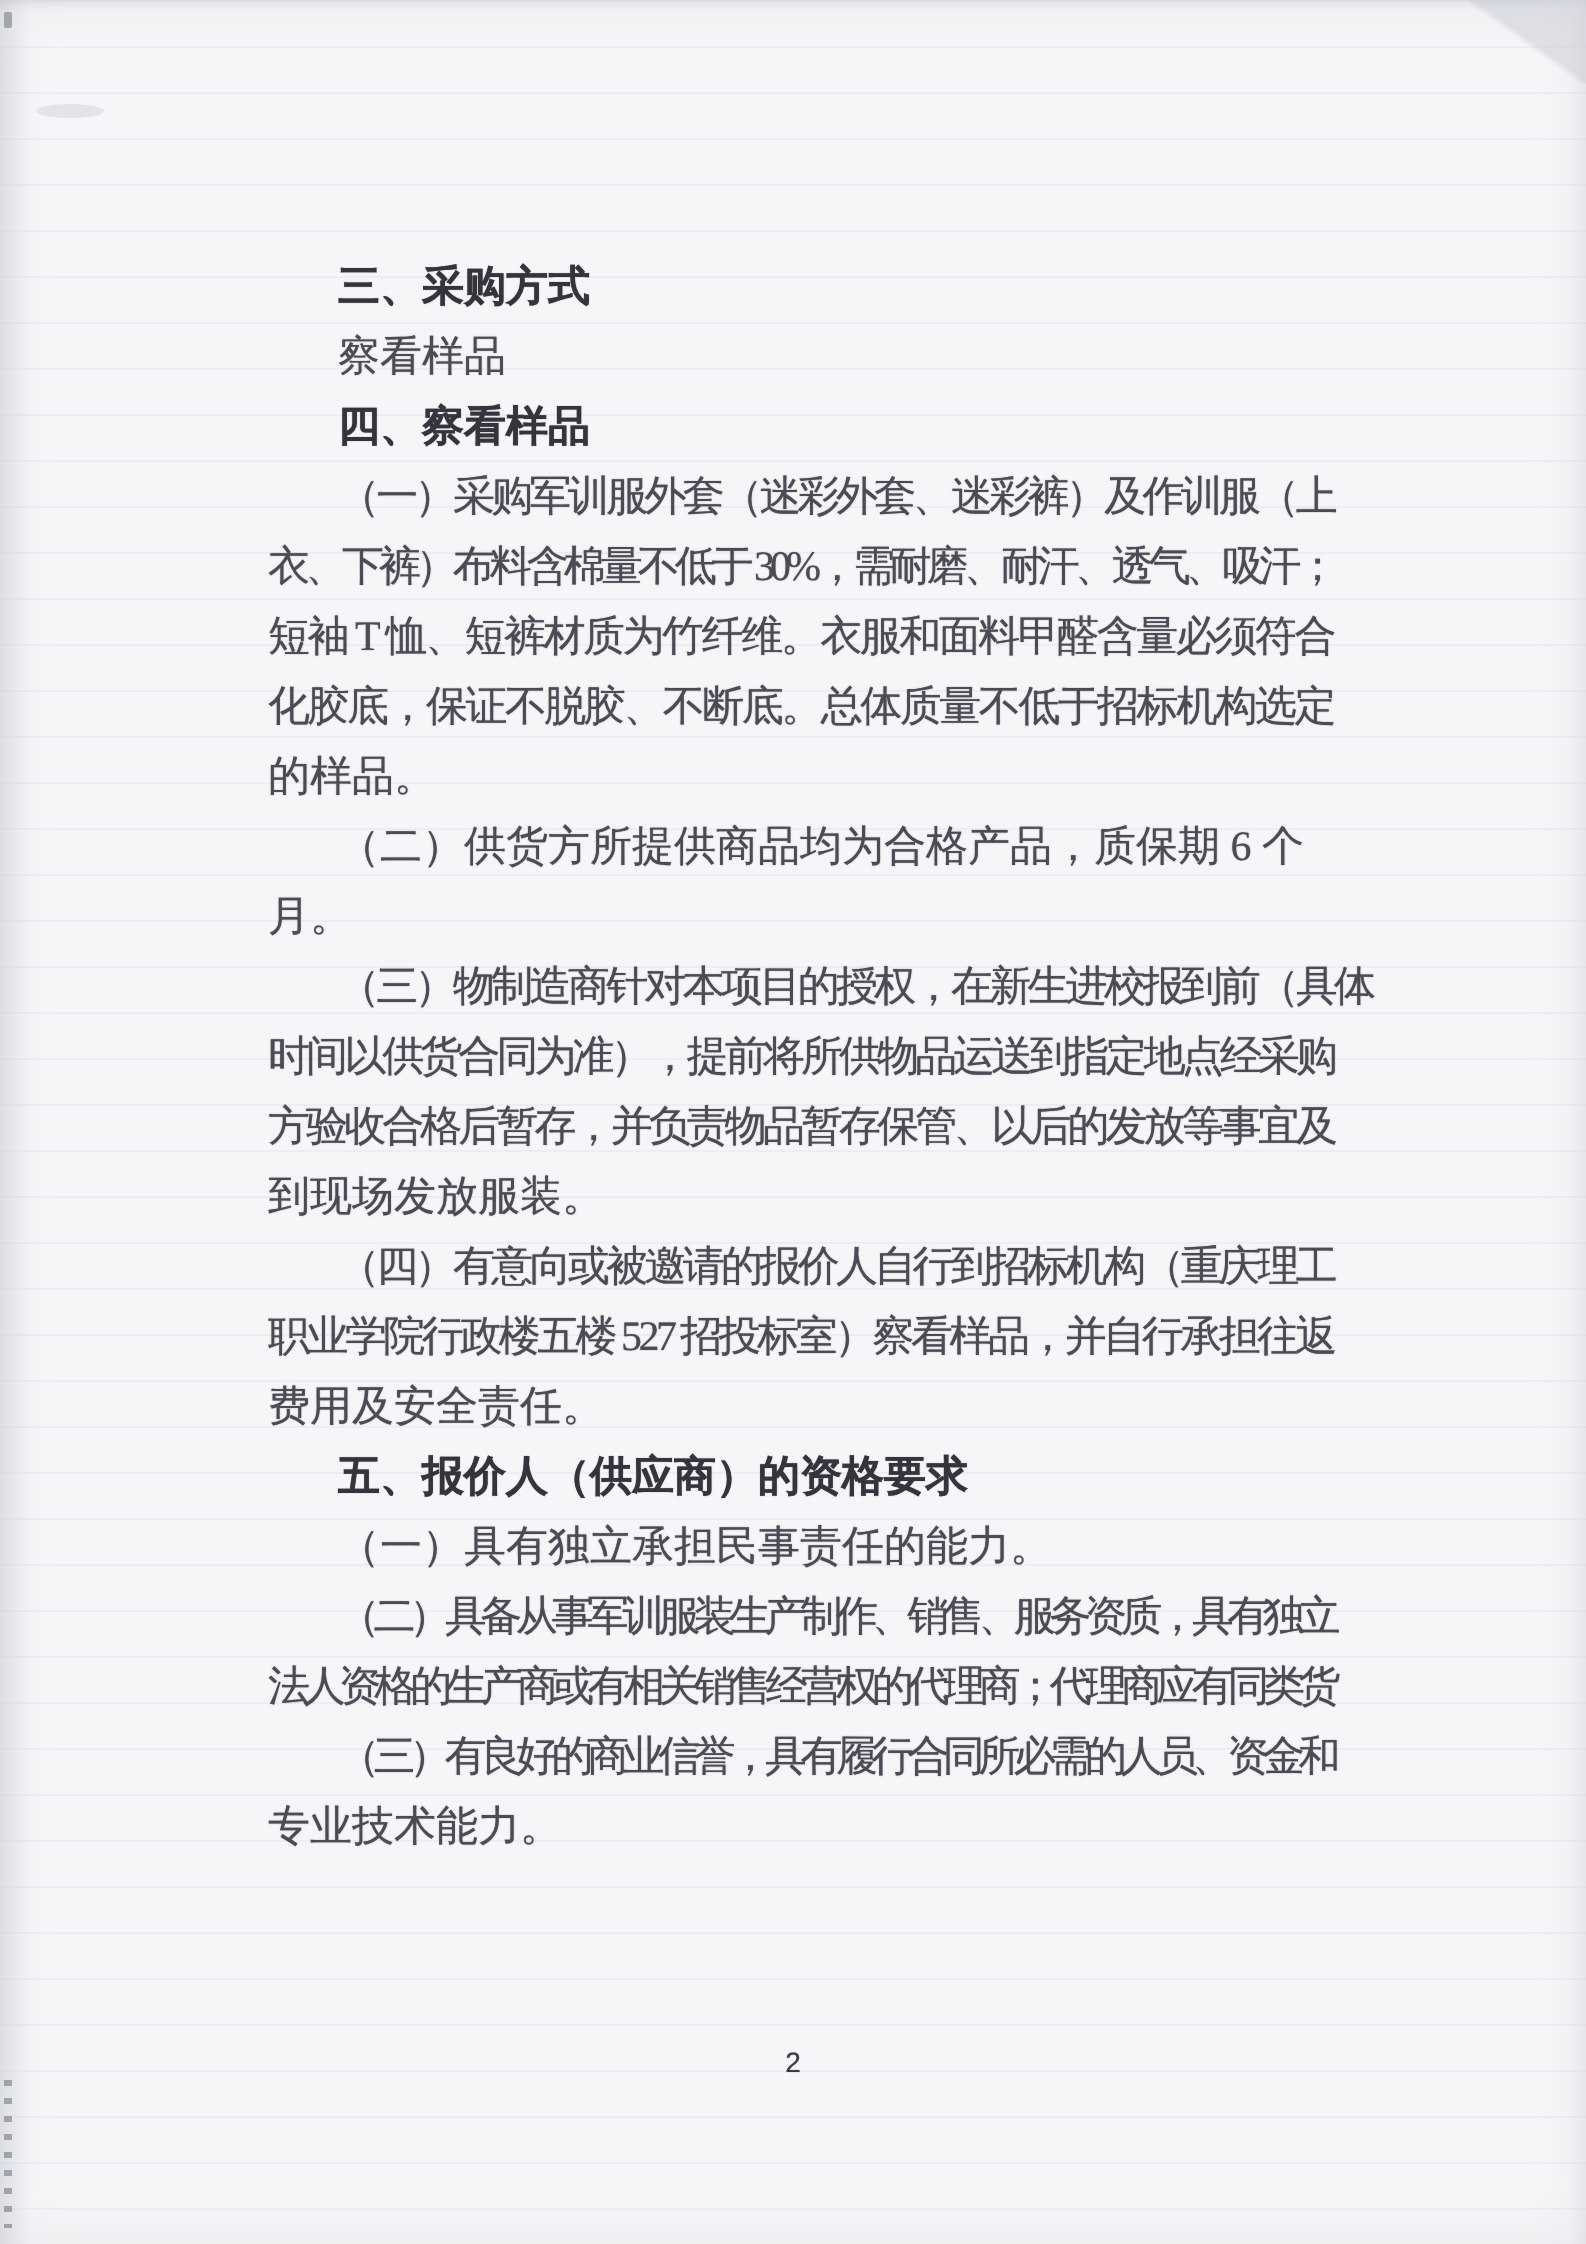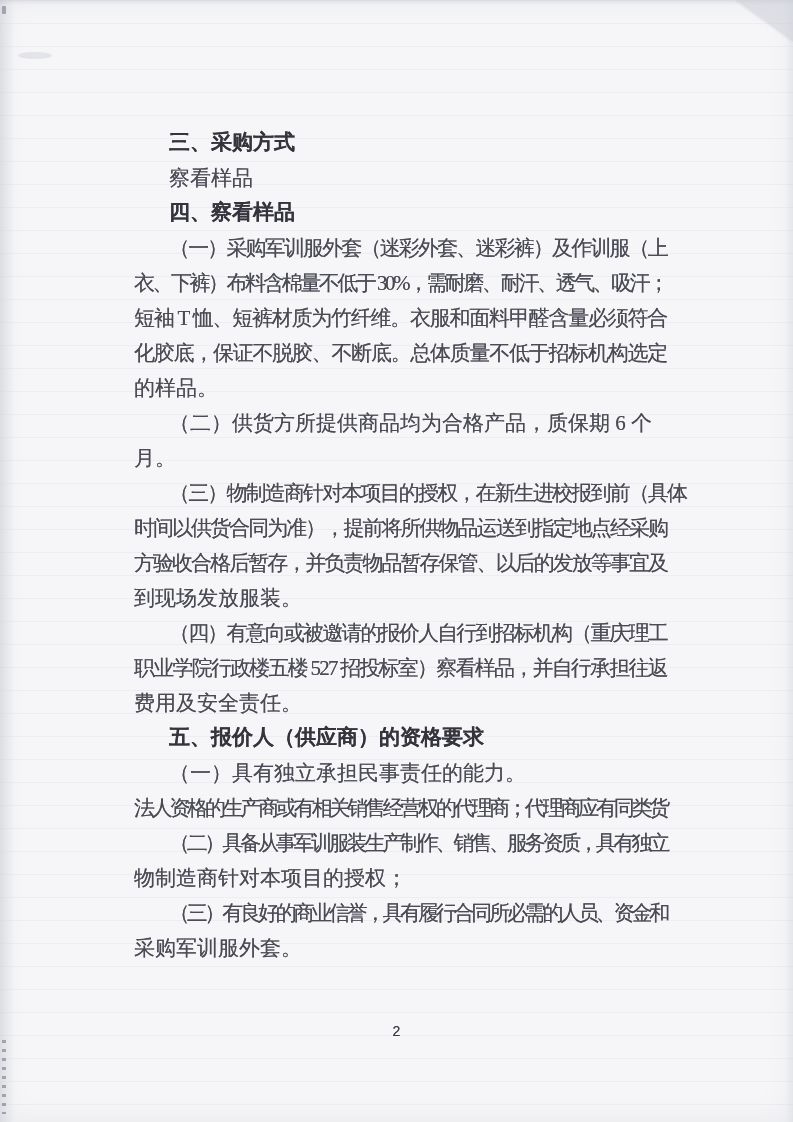--- a/index.html
+++ b/index.html
@@ -36,21 +36,21 @@
   .content{
     position:absolute;left:134px;top:126px;width:533px;
     color:#4b4b55;
     font-size:21px;line-height:35px;
     text-shadow:0 0 .6px rgba(75,75,85,.75);
   }
   .block{margin:0;}
   .line{min-height:35px;}
   .line.first{text-indent:35px;}
   .block.heading .line{
-    font-family:Liberation Mono, monospace;
+    font-family:Liberation Serif, serif;
     font-weight:700;color:#34343d;
     text-shadow:0 0 .5px rgba(52,52,61,.8);
   }
   .page-number{
     position:absolute;top:1022px;left:0;width:100%;
     text-align:center;color:#3c3c46;
     font:14px/18px "Liberation Sans","DejaVu Sans",sans-serif;
     text-shadow:0 0 .5px rgba(60,60,70,.7);
   }
 </style>
@@ -94,24 +94,23 @@
         <div class="line" style="white-space: nowrap; letter-spacing: -1.77419px;">职业学院行政楼五楼 527 招投标室）察看样品，并自行承担往返</div>
         <div class="line final">费用及安全责任。</div>
       </div>
       <div class="block heading">
         <div class="line first final">五、报价人（供应商）的资格要求</div>
       </div>
       <div class="block body">
         <div class="line first final">（一）具有独立承担民事责任的能力。</div>
       </div>
       <div class="block body">
+        <div class="line first" style="white-space: nowrap; letter-spacing: -3.21429px;">（二）具备从事军训服装生产制作、销售、服务资质，具有独立</div>
         <div class="line" style="white-space: nowrap; letter-spacing: -3.23333px;">法人资格的生产商或有相关销售经营权的代理商；代理商应有同类货</div>
-        <div class="line first" style="white-space: nowrap; letter-spacing: -3.21429px;">（二）具备从事军训服装生产制作、销售、服务资质，具有独立</div>
-        <div class="line final">物制造商针对本项目的授权；</div>
       </div>
       <div class="block body">
         <div class="line first" style="white-space: nowrap; letter-spacing: -3.21429px;">（三）有良好的商业信誉，具有履行合同所必需的人员、资金和</div>
-        <div class="line final">采购军训服外套。</div>
+        <div class="line final">专业技术能力。</div>
       </div>
     </div>
 
   <div class="page-number">2</div>
 </div>
 
 </body></html>

